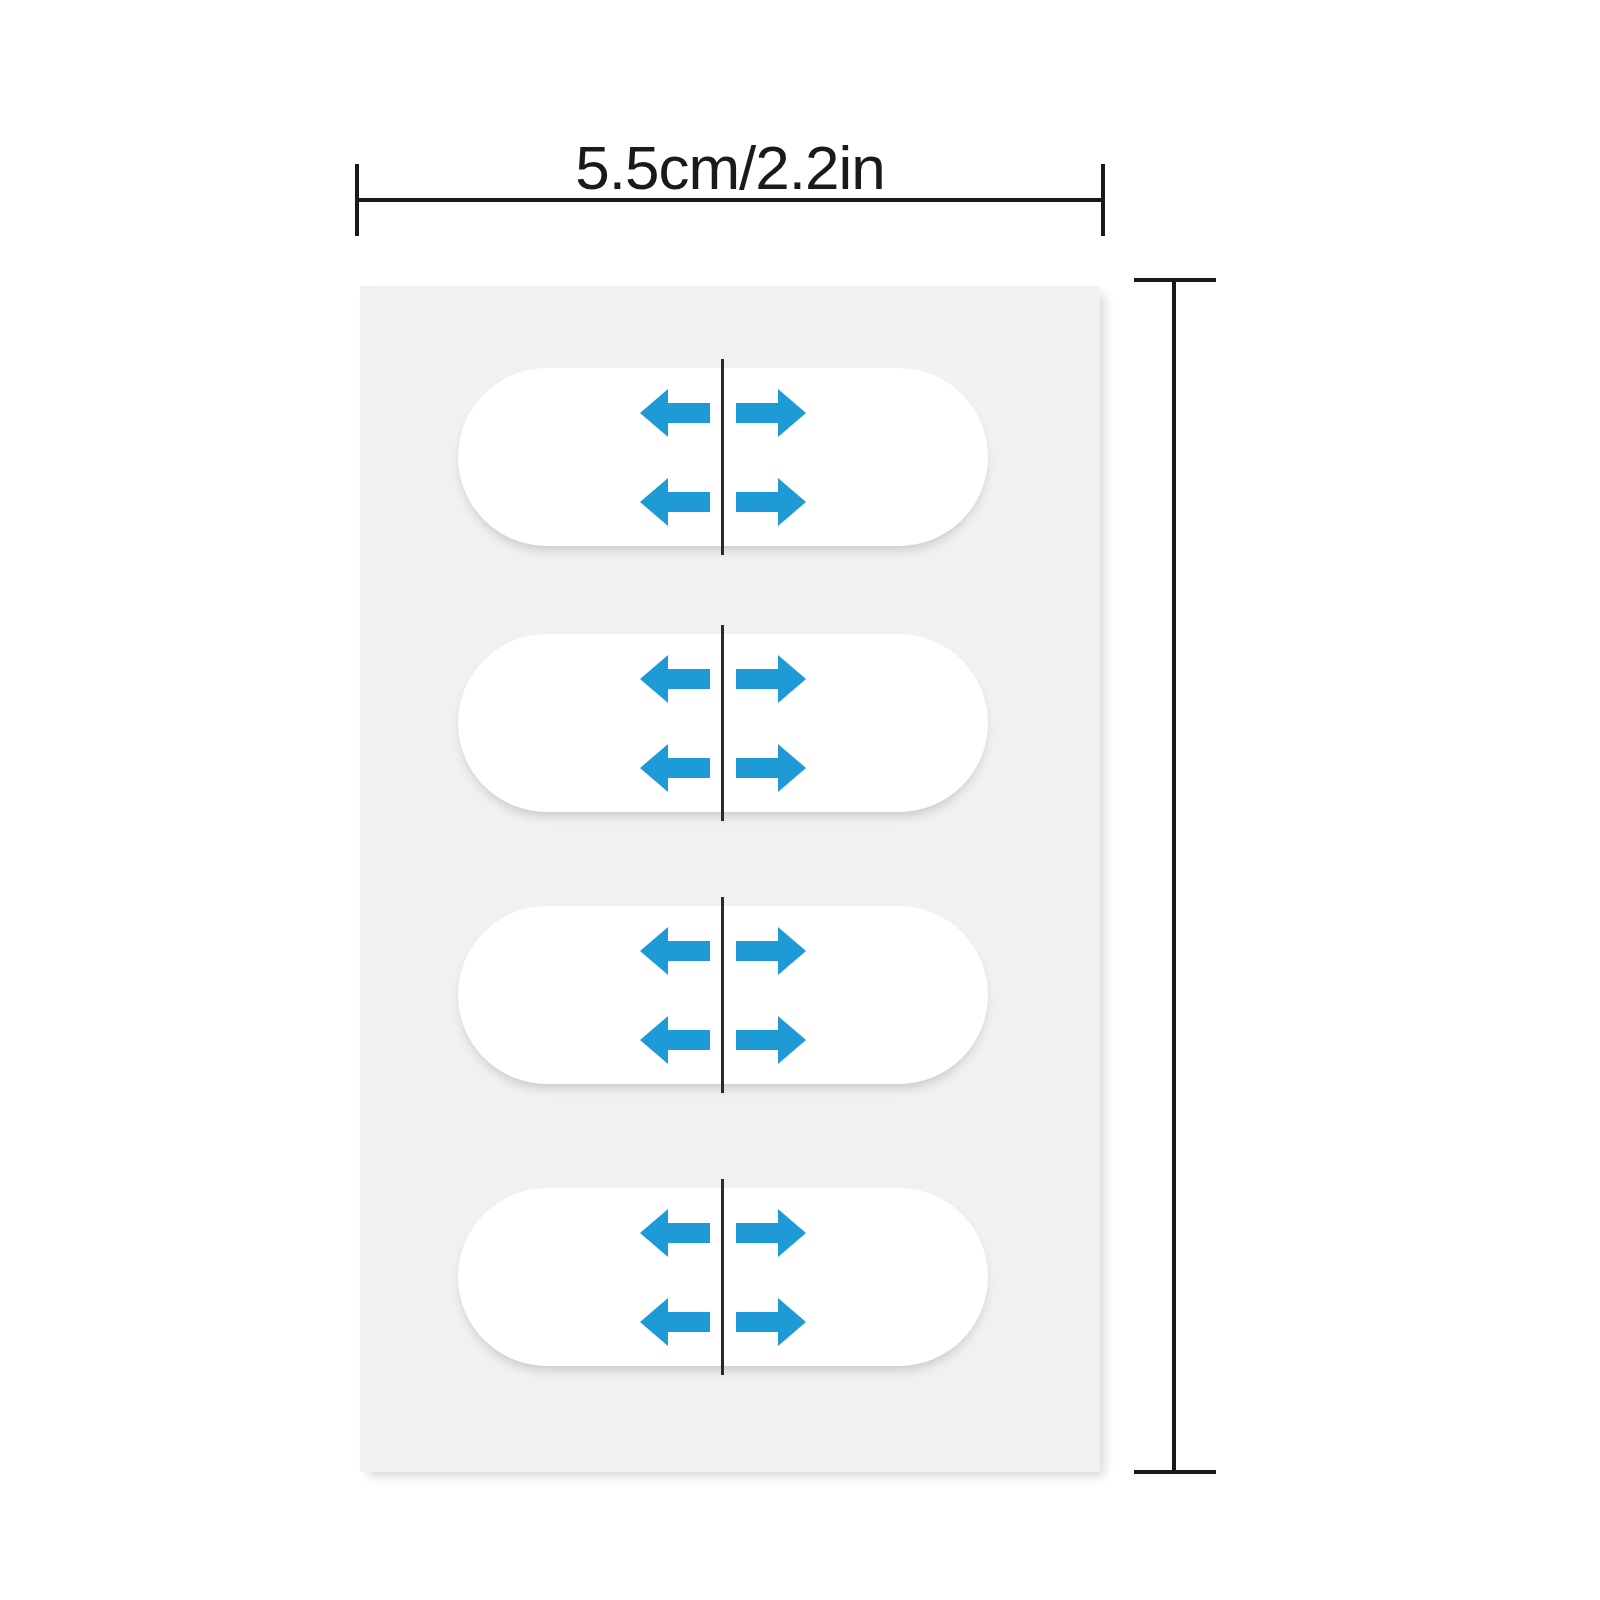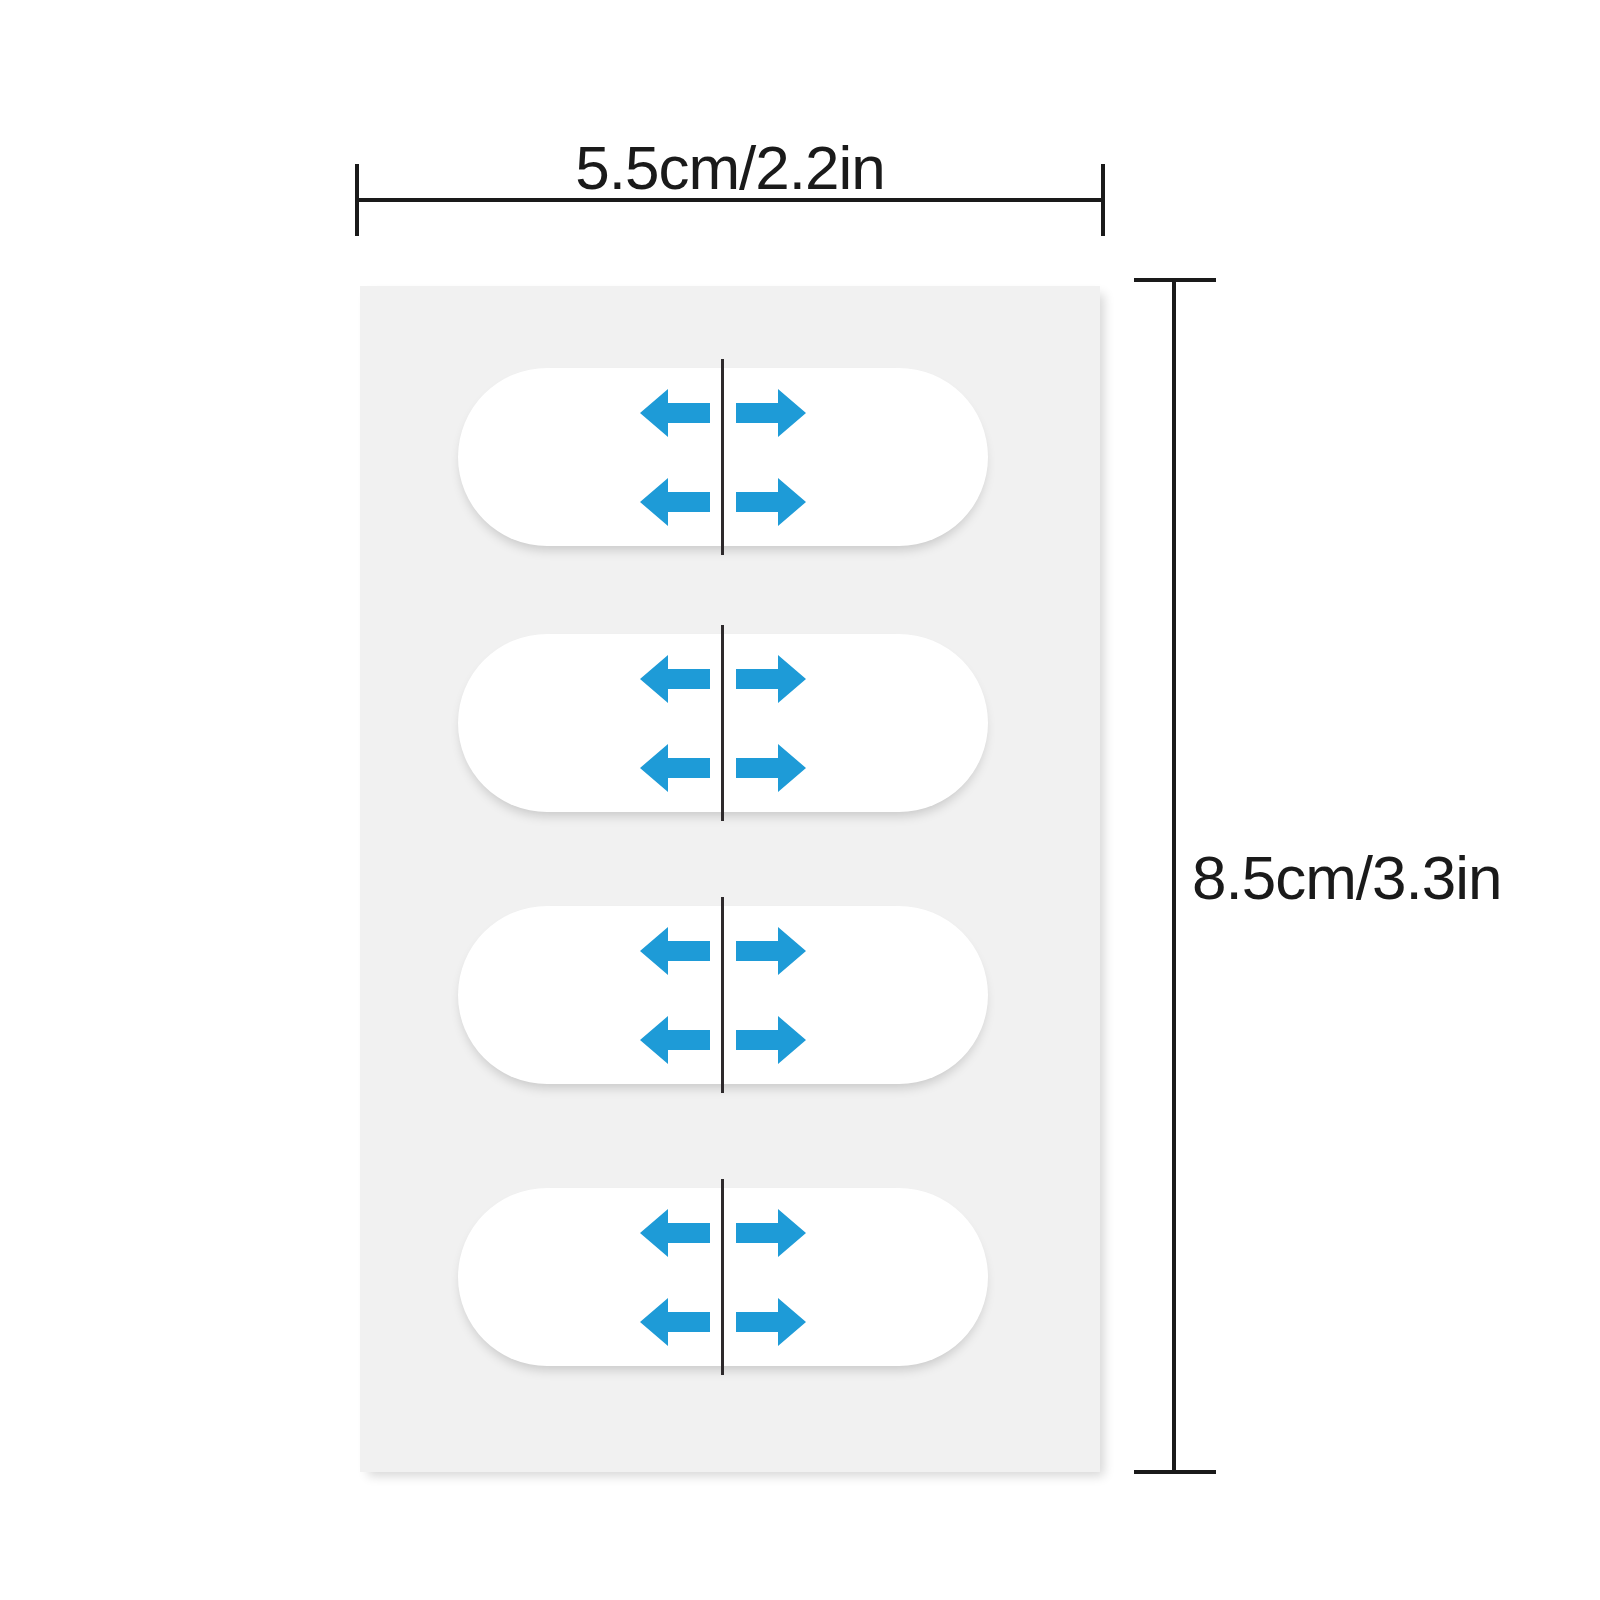--- a/index.html
+++ b/index.html
@@ -153,21 +153,20 @@
   <div class="dim-width-label">5.5cm/2.2in</div>
 
   <div class="dim-width-line"></div>
   <div class="tick-v left"></div>
   <div class="tick-v right"></div>
 
   <div class="dim-height-line"></div>
   <div class="tick-h top"></div>
   <div class="tick-h bottom"></div>
 
-  <div class="dim-height-label">8.5cm/3.3in</div>
 
   <div id="backing-sheet">
 
     <div class="patch p1">
       <div class="arrow-grid">
         <div class="arrow-cell left">
           <svg class="arrow-svg" width="74" height="56" viewBox="0 0 74 56">
             <path d="M2 28 L30 4 L30 18 L72 18 L72 38 L30 38 L30 52 Z" fill="#1e9bd7"></path>
           </svg>
         </div>

